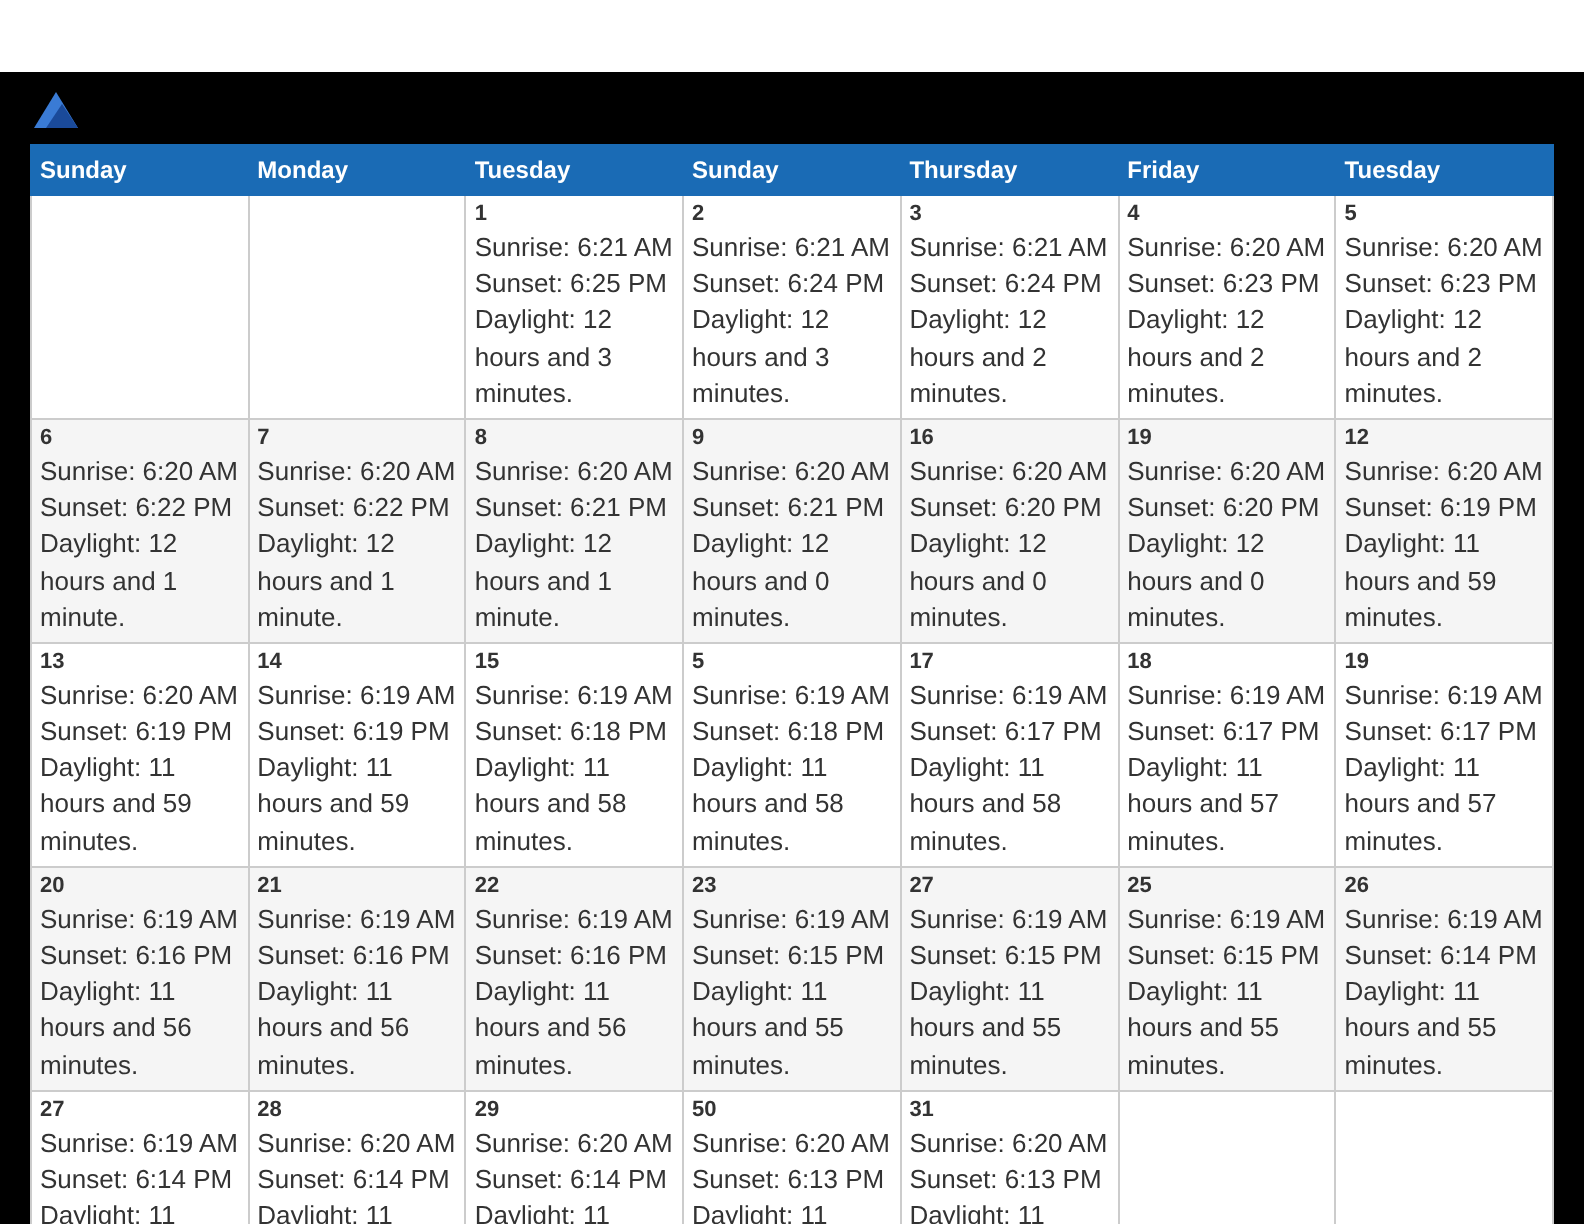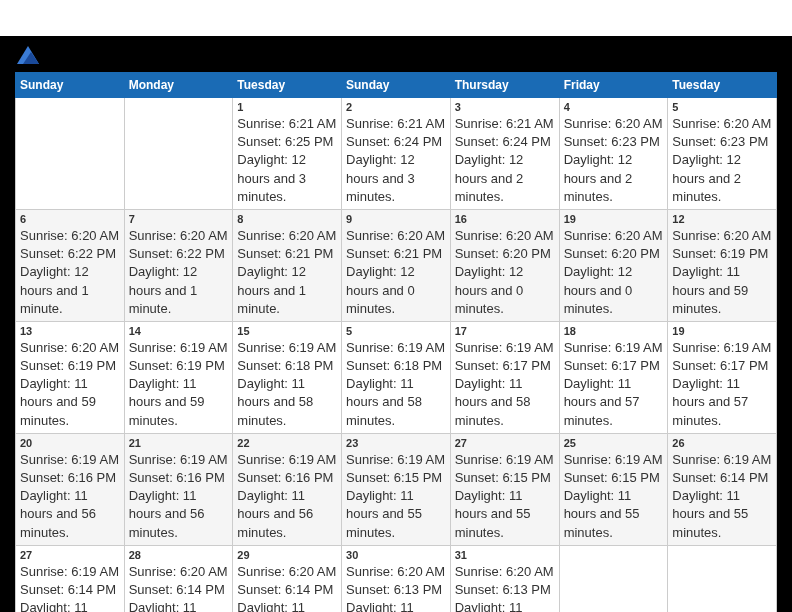--- a/index.html
+++ b/index.html
@@ -260,21 +260,21 @@
           </td>
           <td>
             <span class="day-number">28</span>
             <div class="day-info">Sunrise: 6:20 AM<br>Sunset: 6:14 PM<br>Daylight: 11 hours and 54 minutes.</div>
           </td>
           <td>
             <span class="day-number">29</span>
             <div class="day-info">Sunrise: 6:20 AM<br>Sunset: 6:14 PM<br>Daylight: 11 hours and 54 minutes.</div>
           </td>
           <td>
-            <span class="day-number">30</span>
+            <span class="day-number">50</span>
             <div class="day-info">Sunrise: 6:20 AM<br>Sunset: 6:13 PM<br>Daylight: 11 hours and 53 minutes.</div>
           </td>
           <td>
             <span class="day-number">31</span>
             <div class="day-info">Sunrise: 6:20 AM<br>Sunset: 6:13 PM<br>Daylight: 11 hours and 53 minutes.</div>
           </td>
           <td class="empty-cell"></td>
           <td class="empty-cell"></td>
         </tr>
       </tbody>

